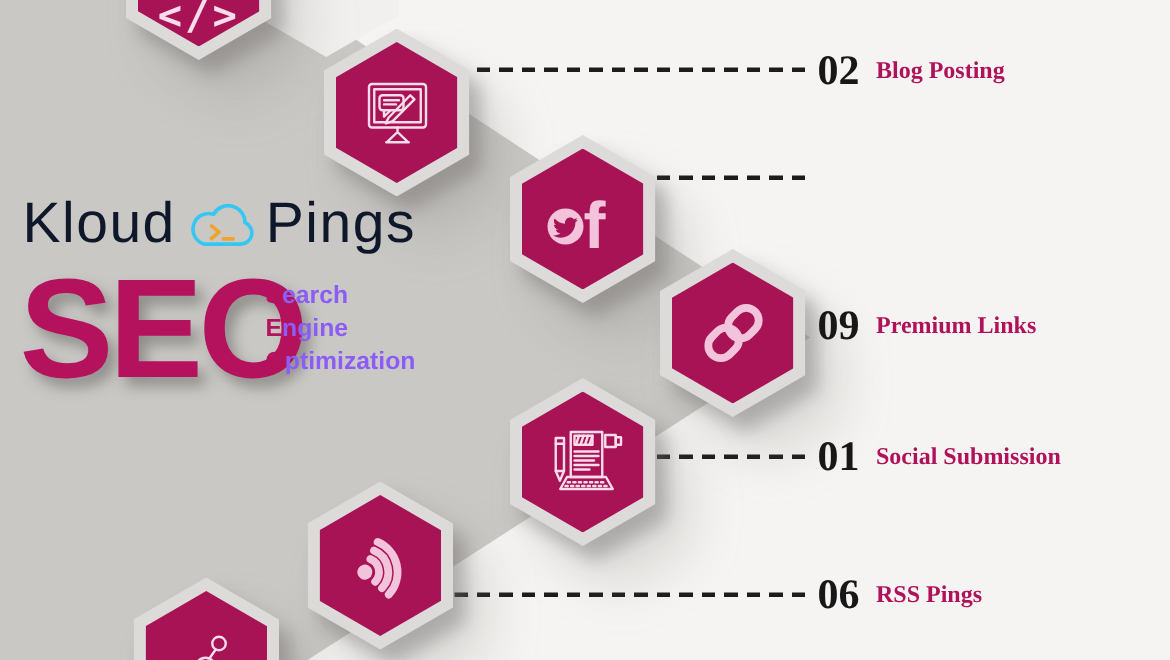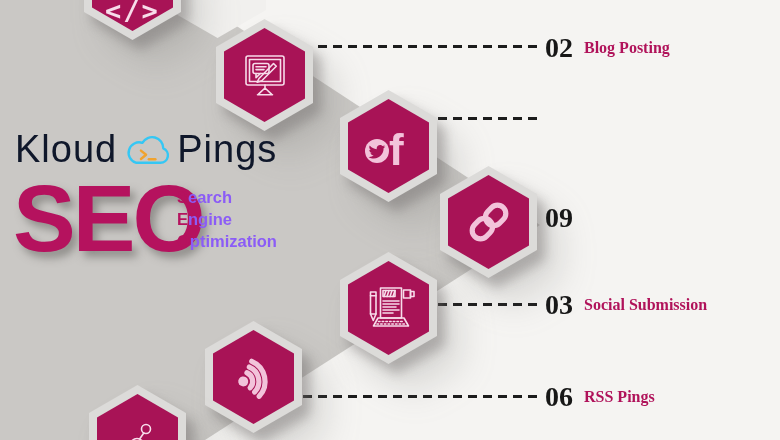--- a/index.html
+++ b/index.html
@@ -196,23 +196,24 @@
     <div><span class="init">E</span><span class="rest">ngine</span></div>
     <div><span class="init">O</span><span class="rest">ptimization</span></div>
   </div>
 
   <div class="step s02">
     <span class="num">02</span>
     <span class="lbl">Blog Posting</span>
   </div>
   <div class="step s04">
     <span class="num">09</span>
+    <span class="lbl">Premium Links</span>
   </div>
   <div class="step s05">
-    <span class="num">03</span>
+    <span class="num">01</span>
     <span class="lbl">Social Submission</span>
   </div>
   <div class="step s06">
     <span class="num">06</span>
     <span class="lbl">RSS Pings</span>
   </div>
 
 </div>
 
 </body></html>

